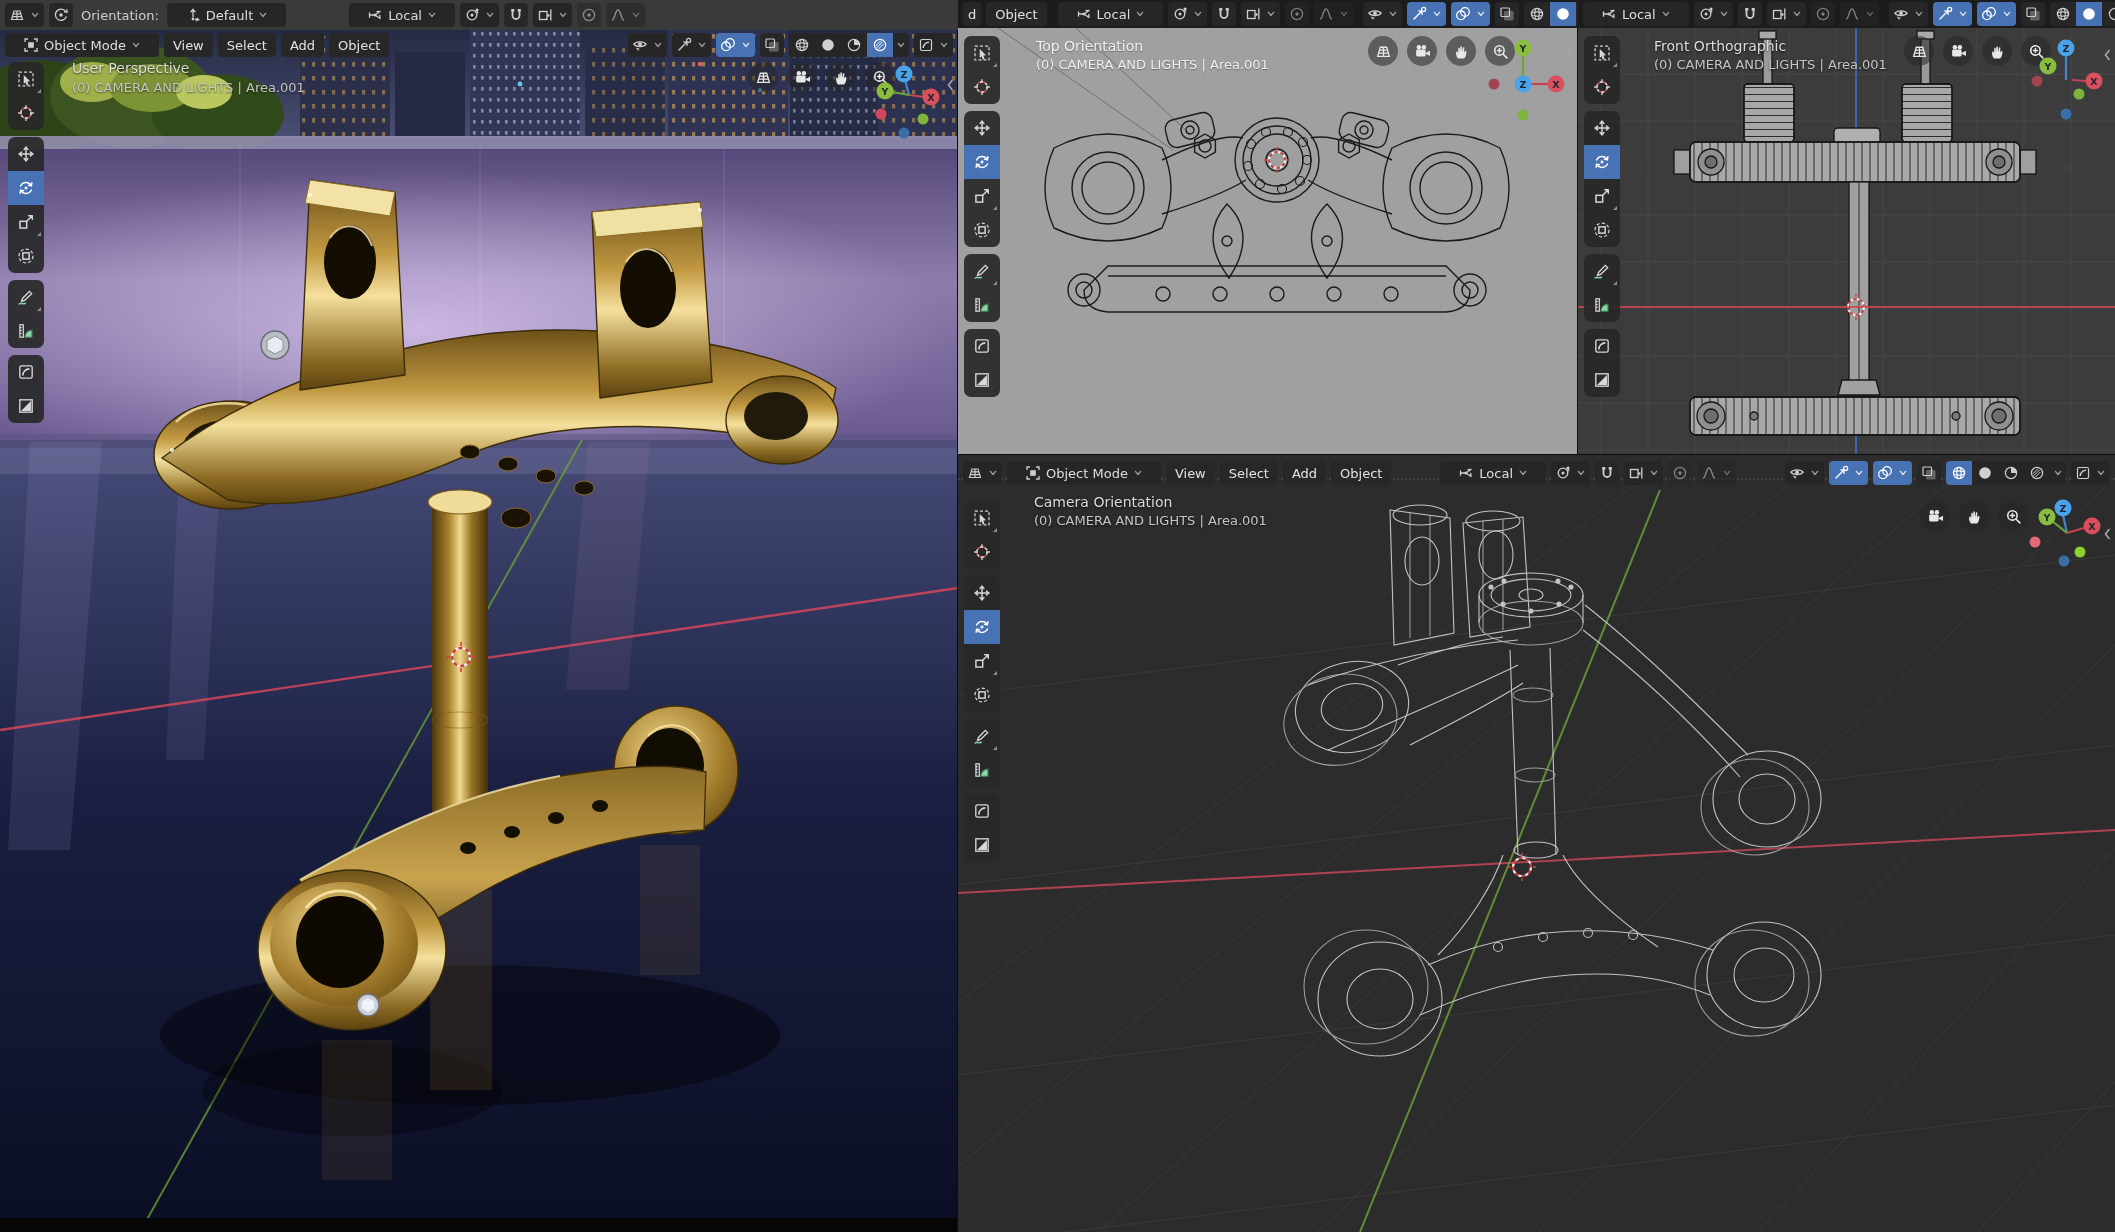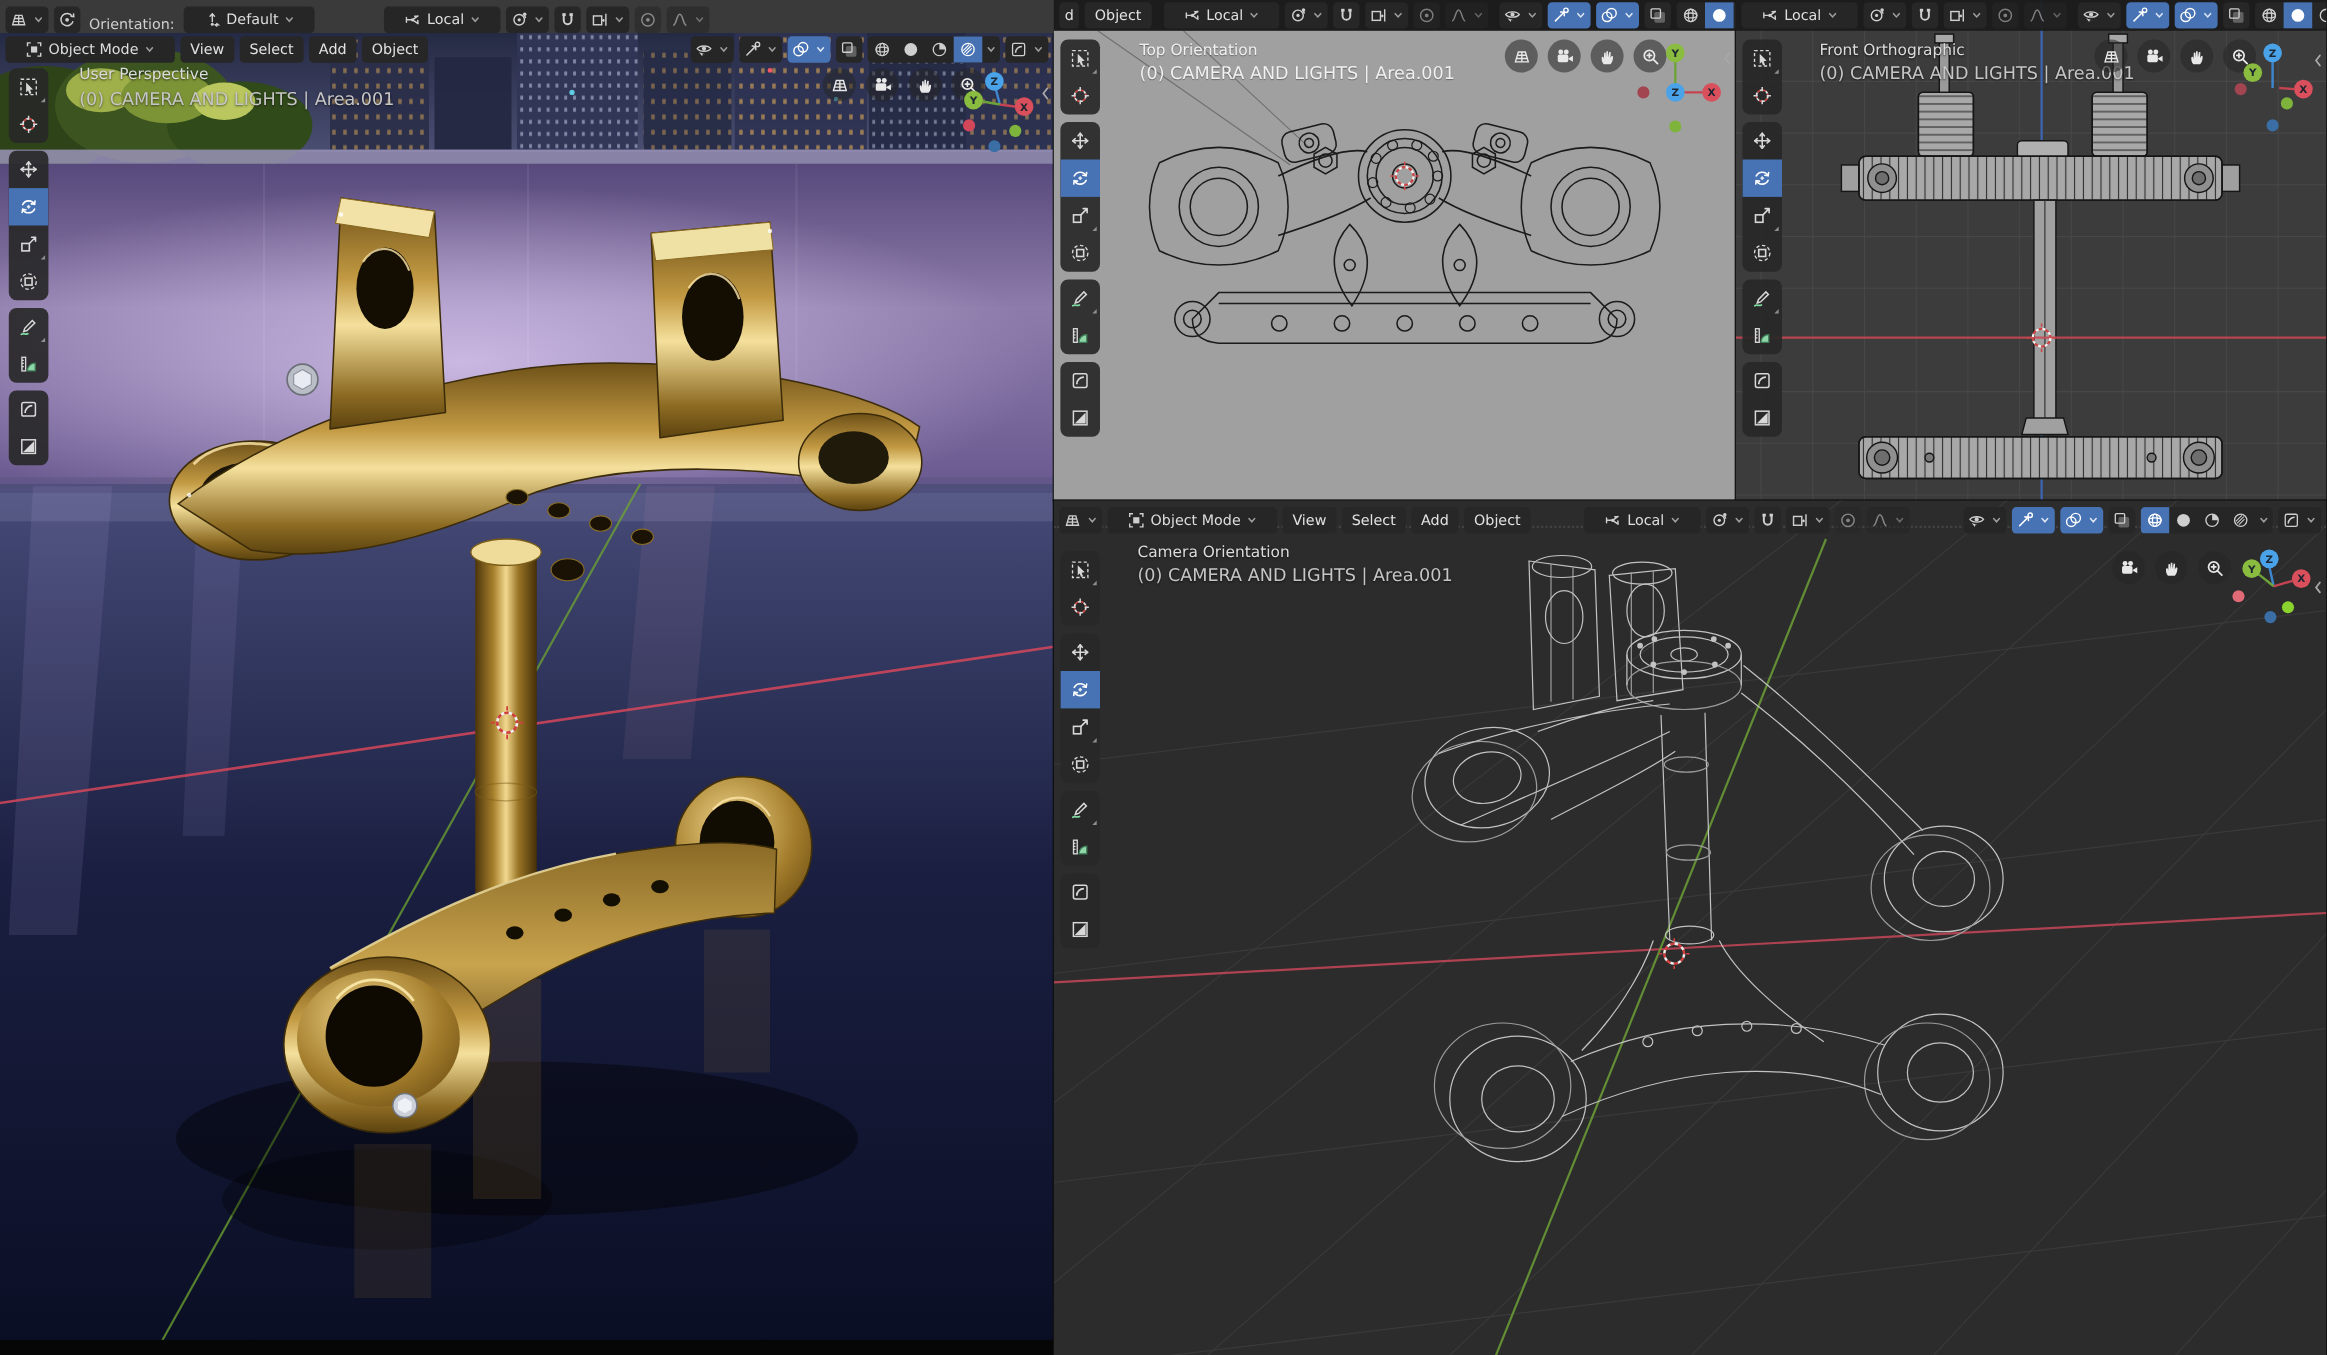--- a/index.html
+++ b/index.html
@@ -9,21 +9,21 @@
   .area{position:absolute;overflow:hidden;box-shadow:0 0 0 1px #0d0d0d;}
   #area-left{left:0;top:0;width:958px;height:1232px;background:#20243c;}
   #area-top{left:958px;top:0;width:620px;height:455px;background:#a0a0a0;}
   #area-front{left:1578px;top:0;width:537px;height:455px;background:#3c3c3c;}
   #area-cam{left:958px;top:455px;width:1157px;height:777px;background:#2c2c2c;}
 
   .hdr{position:absolute;left:0;right:0;display:flex;align-items:center;gap:5px;
        padding:0 5px;height:28px;z-index:6;}
   .hdr.opaque{background:#1c1c1c;}
   .hdr.semi{background:rgba(24,24,24,0.90);}
-  .hdr.bar1{background:#3a3a3a;height:30px;align-items:flex-end;}
+  .hdr.bar1{background:#3a3a3a;height:30px;}
   .spacer{flex:1;}
   .chip{display:inline-flex;align-items:center;gap:5px;height:24px;padding:0 18px;
         background:#272727;border-radius:4px;color:#dedede;white-space:nowrap;flex:0 0 auto;}
   .chip.dd{background:#262626;}
   .chip.icononly{padding:0 4px;}
   .chip.blue{background:#4772b3;color:#fff;}
   .menubtn{display:inline-flex;align-items:center;height:24px;padding:0 9px;
            background:#272727;border-radius:4px;color:#e2e2e2;flex:0 0 auto;}
   .lbl{color:#cfcfcf;padding:0 3px;flex:0 0 auto;}
   .icon16{width:16px;height:16px;color:#cfcfcf;flex:0 0 auto;}
@@ -31,21 +31,21 @@
   .chev{width:10px;height:10px;color:#9e9e9e;flex:0 0 auto;}
   .shadegrp{display:inline-flex;align-items:center;background:#262626;border-radius:4px;
             overflow:hidden;height:24px;flex:0 0 auto;}
   .shadegrp .cell{width:26px;height:24px;display:flex;align-items:center;justify-content:center;color:#c8c8c8;}
   .shadegrp .cell.on{background:#4772b3;color:#fff;}
   .shadegrp .cellchev{width:16px;height:24px;display:flex;align-items:center;justify-content:center;color:#9e9e9e;}
 
   .vp{position:absolute;z-index:0;}
   .viewlabel{position:absolute;z-index:4;color:#dcdcdc;font-size:14px;
              text-shadow:0 1px 2px rgba(0,0,0,.7);white-space:nowrap;}
-  .viewsub{position:absolute;z-index:4;color:#c6c6c6;font-size:16px;
+  .viewsub{position:absolute;z-index:4;color:#c6c6c6;font-size:13px;
            text-shadow:0 1px 2px rgba(0,0,0,.6);white-space:nowrap;text-align:center;}
   .onlight{color:#f1f1f1;text-shadow:0 1px 1px rgba(0,0,0,.35);}
 
   .tbar{position:absolute;z-index:5;display:flex;flex-direction:column;gap:7px;width:36px;}
   .tgrp{background:rgba(40,40,40,.92);border-radius:7px;display:flex;flex-direction:column;overflow:hidden;}
   .tbtn{width:36px;height:34px;display:flex;align-items:center;justify-content:center;
         color:#d8d8d8;position:relative;}
   .tbtn.active{background:#4772b3;color:#fff;}
   .tbtn.sub::after{content:"";position:absolute;right:3px;bottom:3px;
         border-left:4px solid transparent;border-bottom:4px solid #8f8f8f;}

